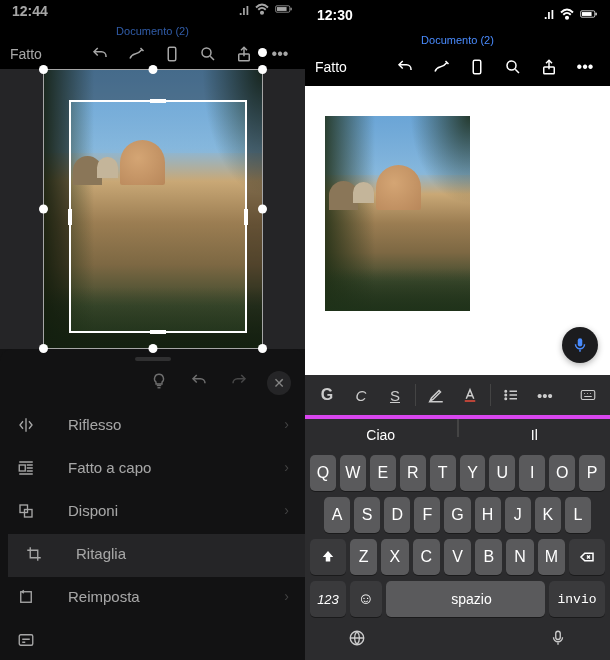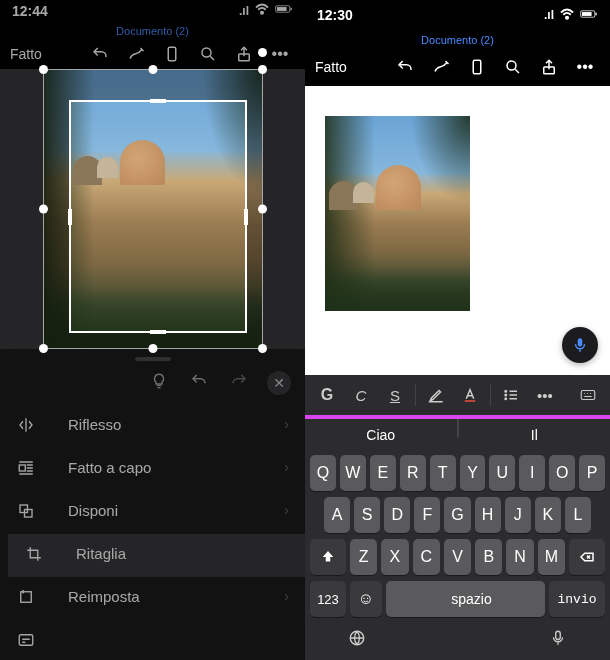--- a/index.html
+++ b/index.html
@@ -68,21 +68,21 @@
 .suggest { height: 36px; background: #2c2c2e; display: flex; align-items: flex-start; border-top: 4px solid #d946ef; }
 .suggest-item { flex: 1; text-align: center; color: #fff; font-size: 14px; padding: 8px 0; }
 .suggest-div { width: 1px; height: 18px; background: #444; }
 .kbd { background: #2c2c2e; padding: 4px 3px; }
 .kbd-row { display: flex; gap: 4px; margin-bottom: 6px; padding: 0 2px; }
 .kbd-row.r2 { padding: 0 16px; }
 .key { flex: 1; height: 36px; background: #5a5a5c; color: #fff; border-radius: 5px; display: flex; align-items: center; justify-content: center; font-size: 16px; box-shadow: 0 1px 0 rgba(0,0,0,0.4); }
 .key.dark { background: #3a3a3c; }
 .key.shift { flex: 0 0 36px; }
 .key.del { flex: 0 0 36px; }
-.key.num { flex: 0 0 36px; font-size: 13px; }
+.key.num { flex: 0 0 36px; font-size: 13px; font-style: italic; }
 .key.emoji { flex: 0 0 32px; }
 .key.space { flex: 3; font-size: 14px; padding-left: 12px; }
 .key.enter { flex: 0 0 56px; font-size: 13px; font-family: Liberation Mono, monospace; }
 .kbd-bottom { display: flex; justify-content: space-between; padding: 6px 40px 4px; }
 .kbd-bottom-icon { color: #ccc; font-size: 18px; }
 svg { width: 18px; height: 18px; }
 </style>
 </head>
 <body>
 

